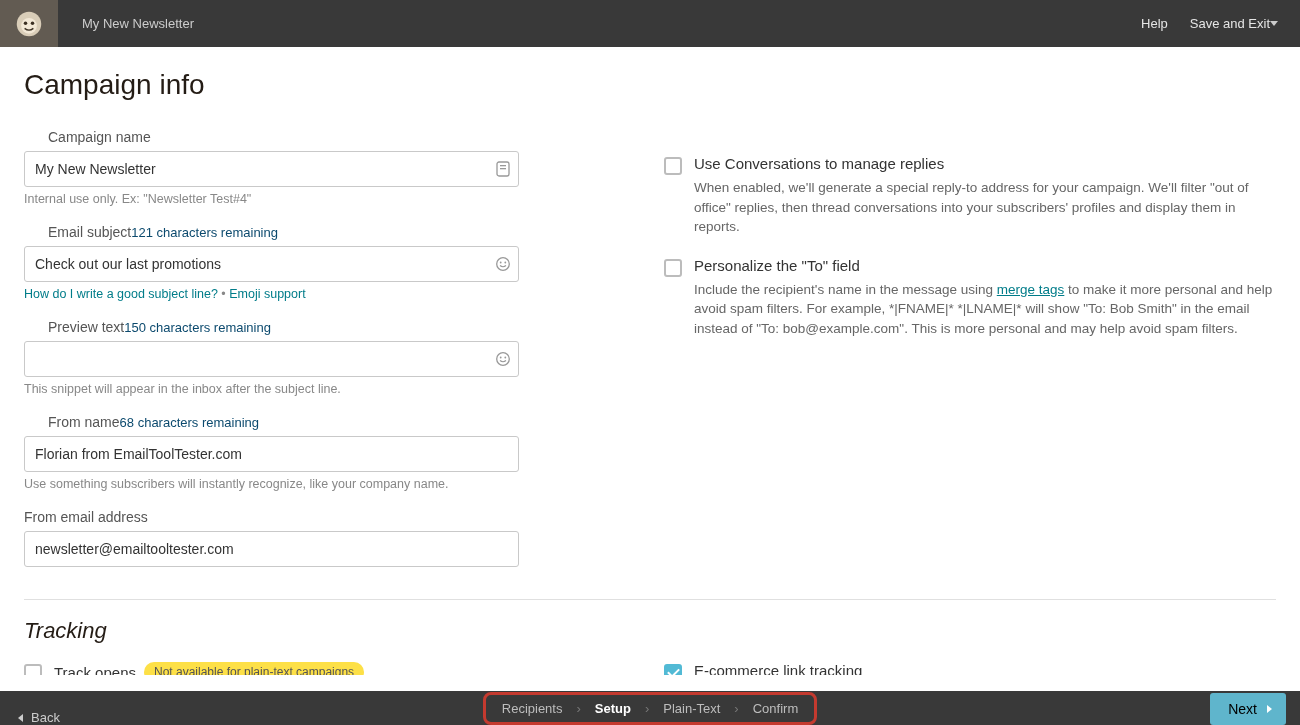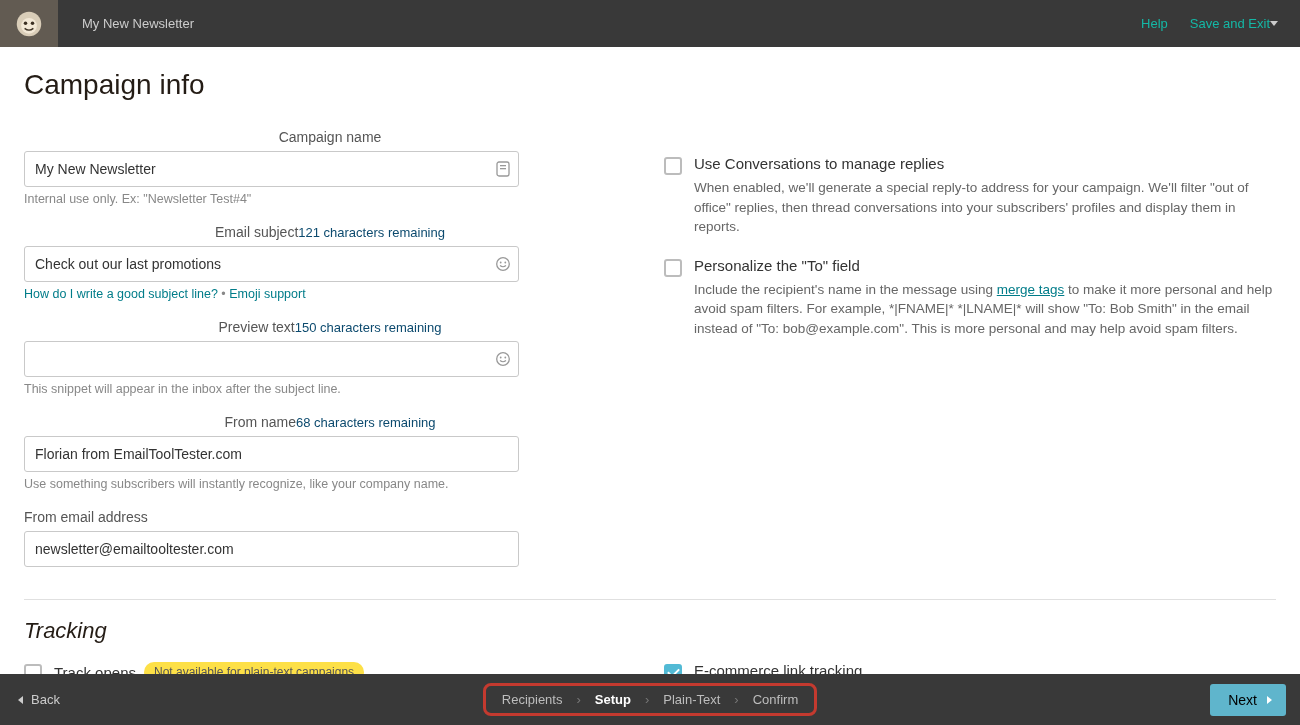--- a/index.html
+++ b/index.html
@@ -2,31 +2,31 @@
 <html><head>
 <meta charset="utf-8">
 <style>
   * { box-sizing: border-box; margin: 0; padding: 0; }
   html, body { width: 1300px; height: 725px; font-family: "Helvetica Neue", Helvetica, Arial, sans-serif; color: #241c15; background: #fff; overflow: hidden; }
   
   .topbar { height: 47px; background: #393939; color: #e0e0e0; display: flex; align-items: center; font-size: 13px; }
   .logo-box { width: 58px; height: 47px; background: #625b52; display: flex; align-items: center; justify-content: center; }
   .logo-box svg { width: 28px; height: 28px; }
   .top-title { padding-left: 24px; flex: 1; color: #ccc; }
-  .top-actions { display: flex; gap: 22px; padding-right: 22px; color: #14b8a6; }
+  .top-actions { display: flex; gap: 22px; padding-right: 22px; color: #e5e5e5; }
   .top-actions span { cursor: pointer; }
   .save-exit { display: flex; align-items: center; }
   .chev-down { width: 0; height: 0; border-left: 4px solid transparent; border-right: 4px solid transparent; border-top: 5px solid #ccc; }
   
   .content { padding: 22px 24px 0 24px; height: 628px; overflow: hidden; }
   h1.page-title { font-size: 28px; font-weight: 400; margin-bottom: 28px; }
   .cols { display: flex; gap: 28px; }
   .col { flex: 1; min-width: 0; }
   .field { margin-bottom: 18px; }
-  .label-row { display: flex; justify-content: center; align-items: baseline; margin-bottom: 6px; }
+  .label-row { display: flex; justify-content: flex-start; align-items: baseline; margin-bottom: 6px; margin-left: 24px; }
   .label-row label, .field > label.single { font-size: 14px; color: #555; }
   .remaining { font-size: 13px; color: #0c4a6e; }
   .text-input { width: 495px; height: 36px; border: 1px solid #c9c9c9; border-radius: 3px; padding: 0 34px 0 10px; font-size: 14px; color: #333; background: #fff; }
   .input-wrap { position: relative; width: 495px; }
   .input-icon-right { position: absolute; right: 8px; top: 50%; transform: translateY(-50%); color: #999; pointer-events: none; }
   .input-icon-right svg { width: 16px; height: 16px; display: block; }
   .helper { font-size: 12.5px; color: #888; margin-top: 5px; }
   .helper a, a.link { color: #007c89; text-decoration: none; }
   a.link-under { color: #007c89; text-decoration: underline; }
   .dot-sep { color: #888; }
@@ -36,21 +36,21 @@
   .check-row { display: flex; gap: 12px; margin-bottom: 4px; }
   .cbox { width: 18px; height: 18px; border: 2px solid #bcbcbc; border-radius: 3px; flex: none; cursor: pointer; position: relative; background: #fff; margin-top: 2px; }
   .cbox.checked { background: #52bad5; border-color: #52bad5; }
   .cbox.checked::after { content: ""; position: absolute; left: 4px; top: 0px; width: 5px; height: 9px; border: solid #fff; border-width: 0 2px 2px 0; transform: rotate(45deg); }
   .cbox.disabled { cursor: not-allowed; }
   .check-body { flex: 1; }
   .check-title { font-size: 15px; color: #333; display: flex; align-items: center; gap: 8px; flex-wrap: wrap; }
   .badge { background: #fde047; color: #555; font-size: 12px; padding: 3px 10px; border-radius: 10px; }
   .check-desc { font-size: 13.5px; color: #666; line-height: 1.45; margin-top: 6px; }
   
-  .bottombar { position: absolute; left: 0; right: 0; bottom: 0; height: 51px; background: #393939; display: flex; align-items: center; color: #ccc; font-size: 13px; }
+  .bottombar { position: absolute; left: 0; right: 0; bottom: 0; height: 34px; background: #393939; display: flex; align-items: flex-end; color: #ccc; font-size: 13px; }
   .back-btn { display: flex; align-items: center; gap: 8px; padding-left: 18px; cursor: pointer; width: 200px; }
   .chev-left { width: 0; height: 0; border-top: 4px solid transparent; border-bottom: 4px solid transparent; border-right: 5px solid #ccc; }
   .steps { flex: 1; display: flex; justify-content: center; }
   .steps-box { border: 3px solid #c43a2f; padding: 6px 16px; display: flex; align-items: center; gap: 14px; border-radius: 8px; }
   .step { color: #bdbdbd; cursor: pointer; }
   .step.active { color: #fff; font-weight: 600; }
   .step-sep { color: #777; }
   .next-wrap { width: 200px; display: flex; justify-content: flex-end; padding-right: 14px; }
   .next-btn { background: #5fb5cc; color: #000000; border: none; border-radius: 3px; height: 32px; padding: 0 14px 0 18px; font-size: 14px; display: flex; align-items: center; gap: 10px; cursor: pointer; }
   .chev-right-w { width: 0; height: 0; border-top: 4px solid transparent; border-bottom: 4px solid transparent; border-left: 5px solid #fff; }

